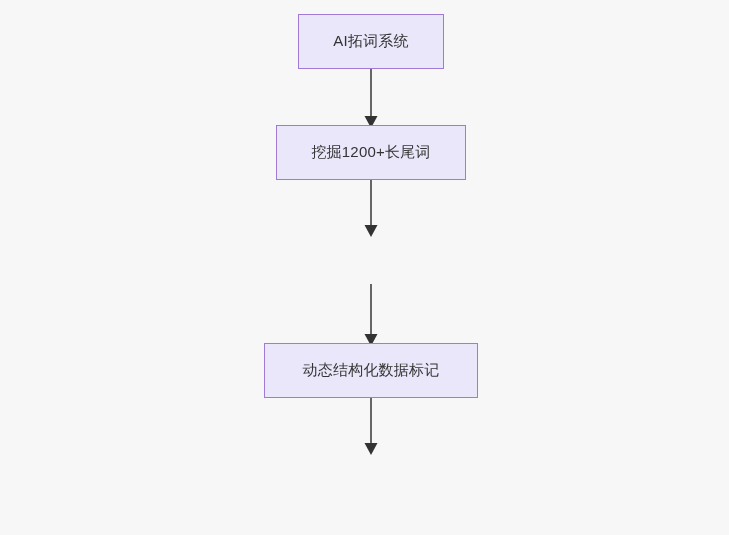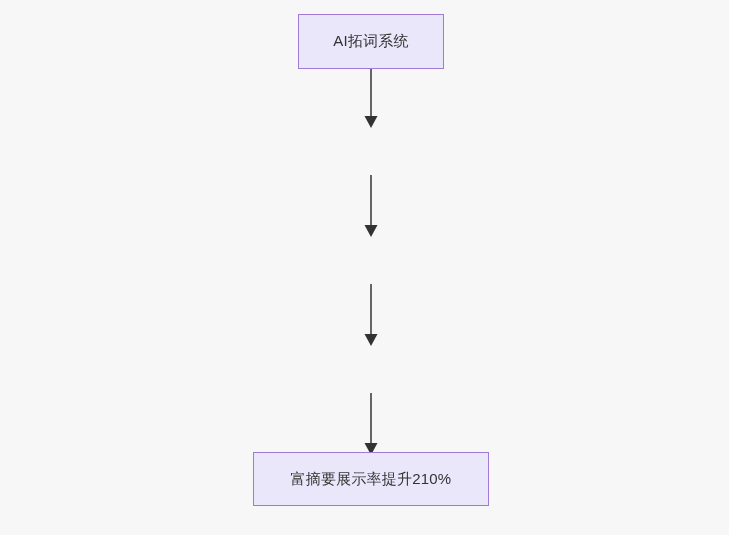--- a/index.html
+++ b/index.html
@@ -93,20 +93,23 @@
 
   <svg class="edge" id="edge-3" viewBox="0 0 40 64" width="40" height="64">
     <line class="edge-line" x1="20" y1="0" x2="20" y2="54"></line>
     <polygon class="edge-head" points="20,62 13.5,50 26.5,50"></polygon>
   </svg>
 
   <div class="node" id="node-0">
     <span class="node-label">AI拓词系统</span>
   </div>
 
+  <div class="node" id="node-1">
+    <span class="node-label">挖掘1200+长尾词</span>
+  </div>
 
 
+  <div class="node" id="node-3">
+    <span class="node-label">动态结构化数据标记</span>
+  </div>
 
-  <div class="node" id="node-4">
-    <span class="node-label">富摘要展示率提升210%</span>
-  </div>
 
 </div>
 
 </body></html>

